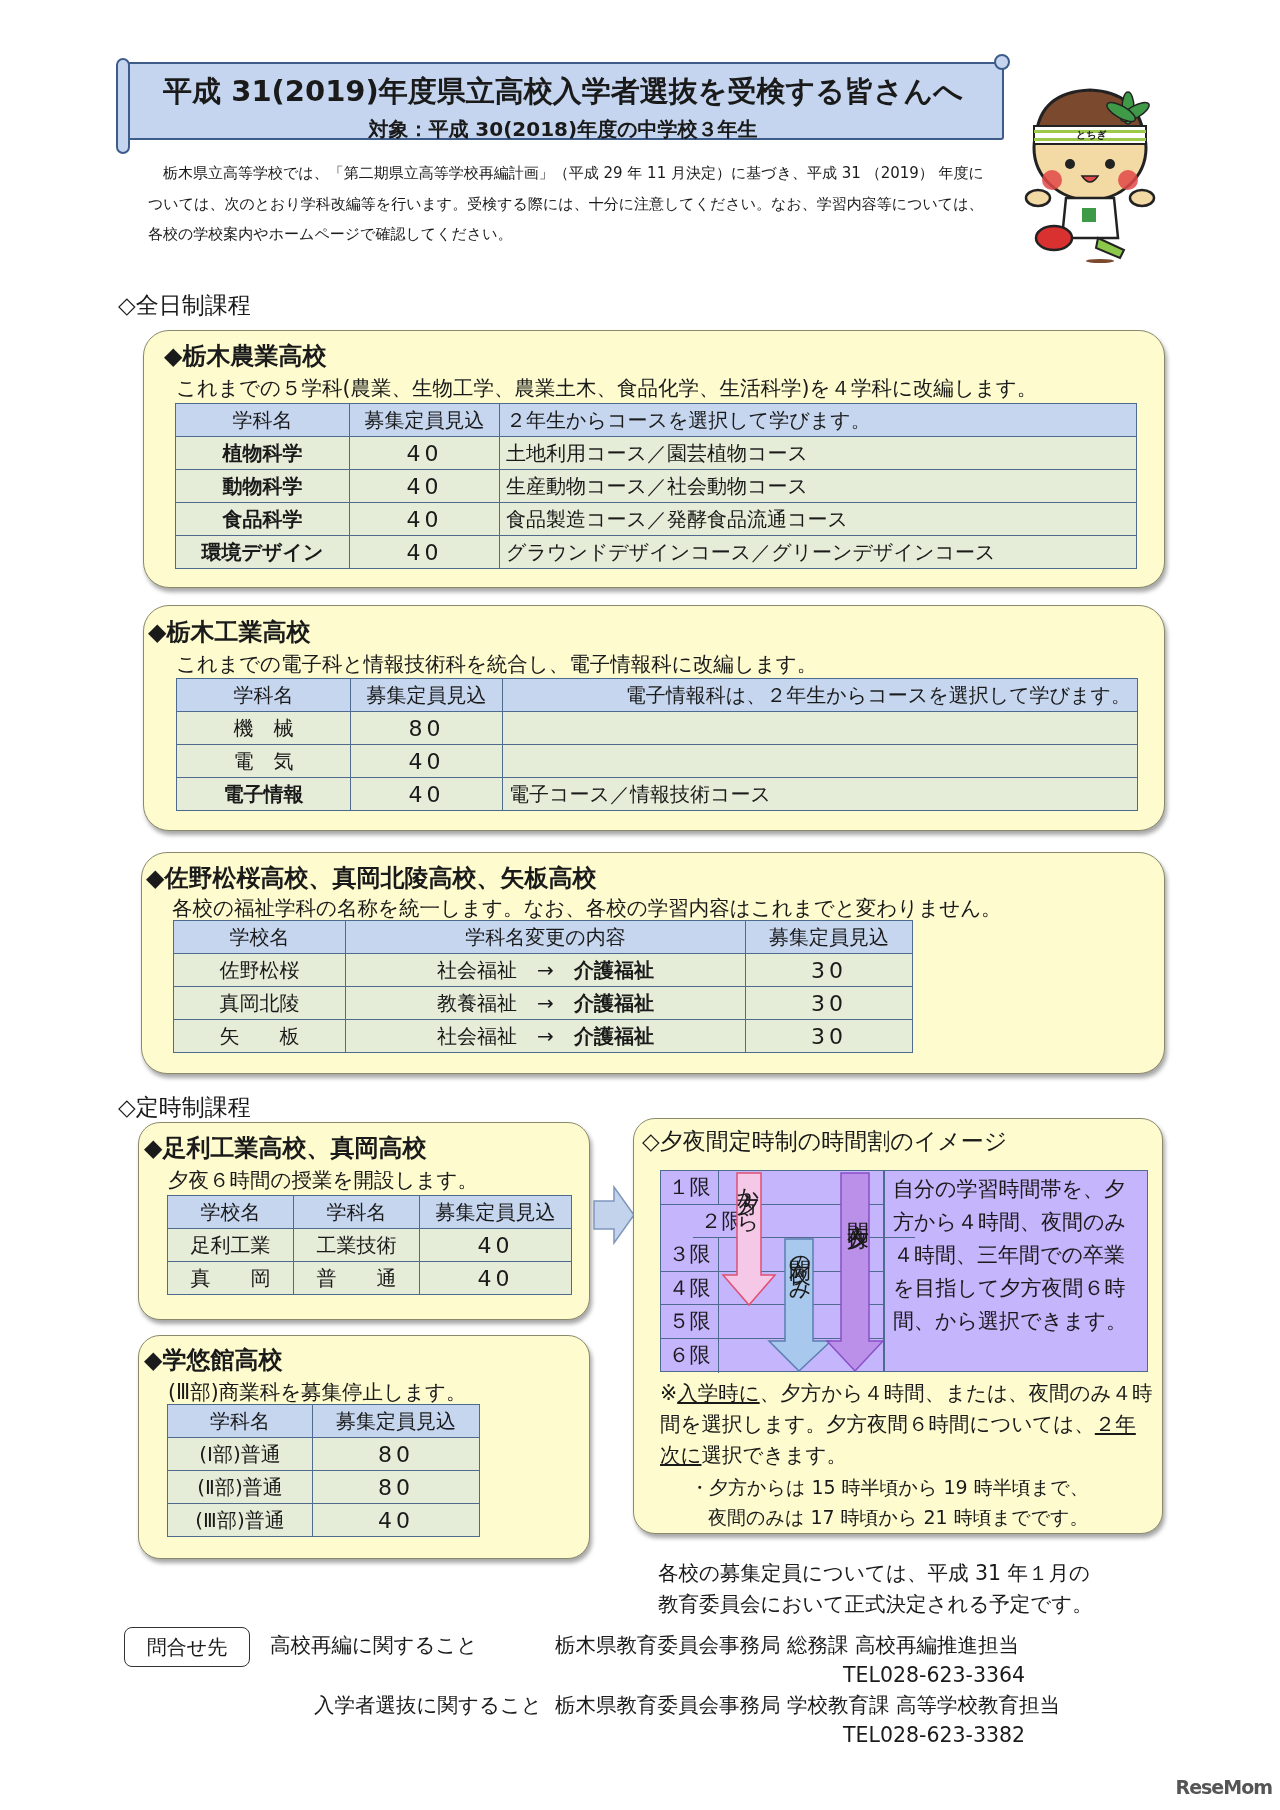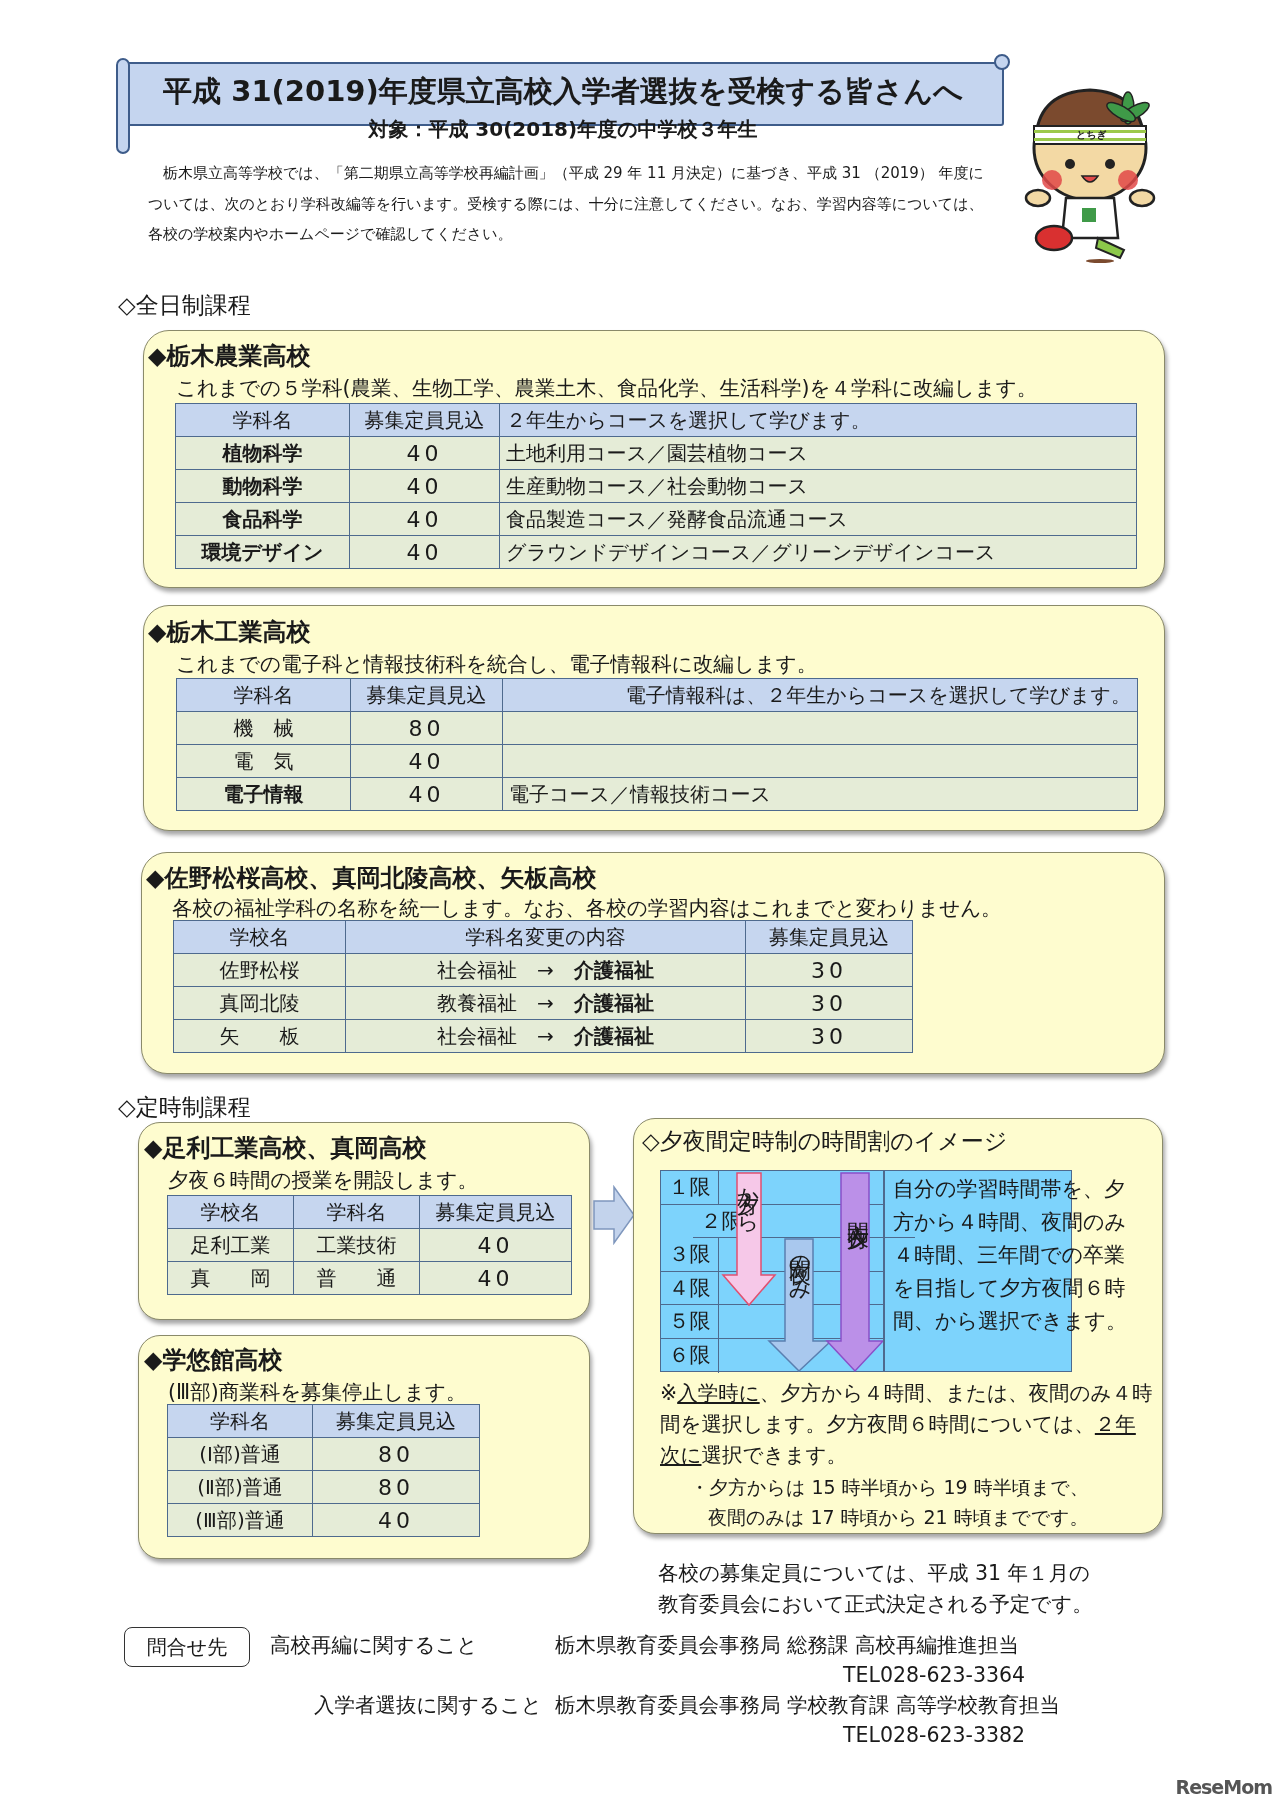--- a/index.html
+++ b/index.html
@@ -1,21 +1,21 @@
 <!DOCTYPE html>
 <html><head>
 <meta charset="utf-8">
 <style>
   * { box-sizing: border-box; margin: 0; padding: 0; }
   body { width: 1280px; height: 1810px; background: #ffffff; position: relative; overflow: hidden;
          font-family: "DejaVu Sans", "Liberation Sans", sans-serif; color: #1a1a1a; }
   .abs { position: absolute; }
 
   
-  .banner { left: 122px; top: 62px; width: 882px; height: 64px; background: #c5d5ef;
+  .banner { left: 122px; top: 62px; width: 882px; height: 78px; background: #c5d5ef;
             border: 2px solid #3e5c8a; border-radius: 3px; text-align: center; }
   .banner .curl-l { position: absolute; left: -8px; top: -6px; width: 14px; height: 96px;
             border: 2px solid #3e5c8a; border-radius: 8px; background: #c5d5ef; }
   .banner .curl-r { position: absolute; right: -8px; top: -10px; width: 16px; height: 16px;
             border: 2px solid #3e5c8a; border-radius: 50%; background: #c5d5ef; }
   .banner .t1 { font-size: 29px; font-weight: bold; margin-top: 8px; letter-spacing: 0px; }
   .banner .t2 { font-size: 20px; font-weight: bold; margin-top: 4px; }
 
   
   .mascot { left: 1020px; top: 78px; width: 140px; height: 185px; }
@@ -31,22 +31,22 @@
   table.grid { position: absolute; border-collapse: collapse; font-size: 20px; }
   table.grid td { border: 1.5px solid #4e6a8e; height: 33px; padding: 0 6px; }
   table.grid tr.head td { background: #c6d6ef; text-align: center; }
   table.grid tr.row td { background: #e5ecd7; }
   .c { text-align: center; }
   .b { font-weight: bold; }
   .num { text-align: center; font-family: "DejaVu Sans", sans-serif; letter-spacing: 4px; font-size: 22px; }
 
   
   .tt-title { font-size: 23px; position: absolute; }
-  .tt-grid { position: absolute; left: 660px; top: 1170px; width: 412px; height: 202px;
-             background: #7dd3fc; border: 1.5px solid #4e6a8e; }
+  .tt-grid { position: absolute; left: 660px; top: 1170px; width: 488px; height: 202px;
+             background: #c4b5fd; border: 1.5px solid #4e6a8e; }
   .tt-row { position: absolute; left: 0; width: 222px; height: 33.6px; border-bottom: 1px solid #4e6a8e; }
   .tt-label { position: absolute; left: 0; width: 58px; height: 100%; border-right: 1.5px solid #4e6a8e;
               font-size: 21px; text-align: center; line-height: 33px; }
   .tt-divider { position: absolute; left: 222px; top: 0; width: 1.5px; height: 100%; background: #4e6a8e; }
   .tt-desc { position: absolute; left: 232px; top: 2px; width: 252px; font-size: 21px; line-height: 33px; }
   .arrow-text { position: absolute; writing-mode: vertical-rl; font-size: 22px; text-orientation: upright; }
 
   .note { font-size: 20.5px; line-height: 31px; position: absolute; }
   .u { text-decoration: underline; }
 
@@ -90,21 +90,21 @@
   <ellipse cx="34" cy="160" rx="18" ry="12" fill="#d93030" stroke="#222" stroke-width="2.5"></ellipse>
   <path d="M78 160 L104 172 L100 180 L76 170 Z" fill="#8cc84a" stroke="#222" stroke-width="2"></path>
   <ellipse cx="80" cy="183" rx="14" ry="2" fill="#7b4a2e"></ellipse>
 </svg>
 
 <div class="abs intro">　栃木県立高等学校では、「第二期県立高等学校再編計画」（平成 29 年 11 月決定）に基づき、平成 31 （2019） 年度については、次のとおり学科改編等を行います。受検する際には、十分に注意してください。なお、学習内容等については、各校の学校案内やホームページで確認してください。</div>
 
 <div class="abs section-h" style="left:118px; top:290px;">◇全日制課程</div>
 
 <div class="abs box" style="left:143px; top:330px; width:1022px; height:258px;"></div>
-<div class="box-title" style="left:148px; top:340px;">◆栃木農業高校</div>
+<div class="box-title" style="left:164px; top:340px;">◆栃木農業高校</div>
 <div class="box-sub" style="left:176px; top:374px;">これまでの５学科(農業、生物工学、農業土木、食品化学、生活科学)を４学科に改編します。</div>
 <table class="grid" style="left:175px; top:403px; width:962px;">
   <tbody>
       <tr class="head">
     <td style="width:174px;">学科名</td>
     <td style="width:150px;">募集定員見込</td>
     <td style="text-align:left;">２年生からコースを選択して学びます。</td>
   </tr>
   <tr class="row">
     <td class="c b">植物科学</td>

